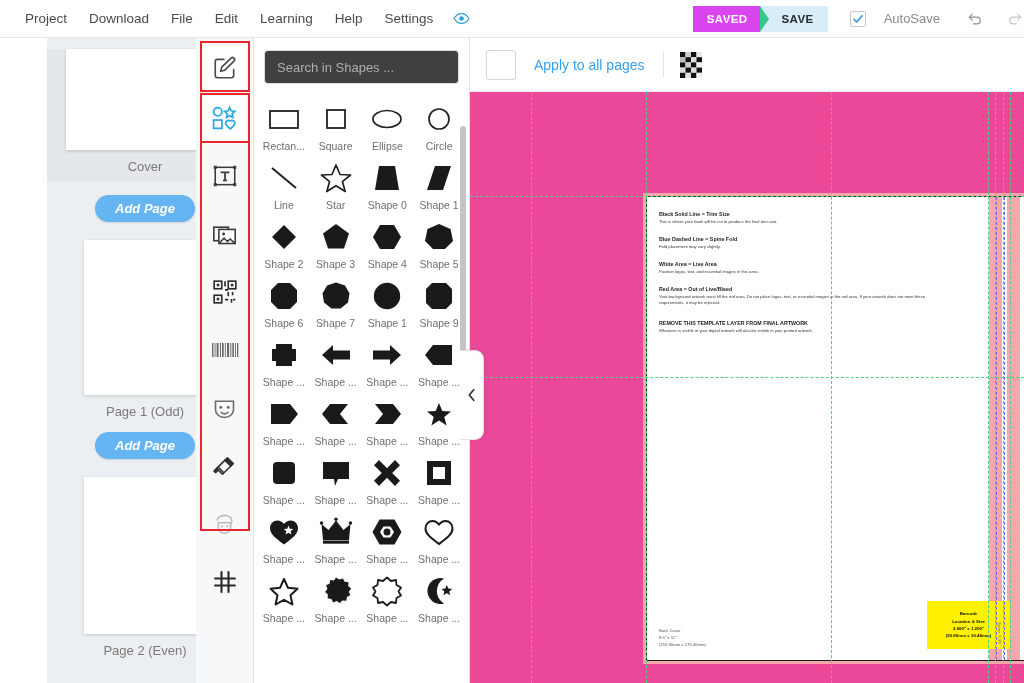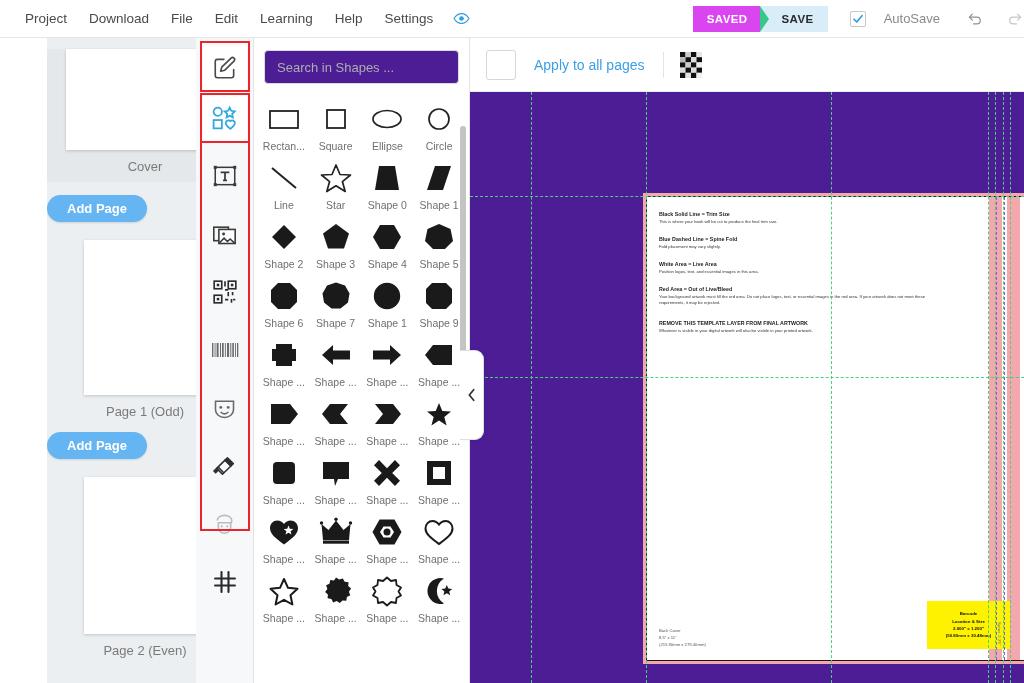--- a/index.html
+++ b/index.html
@@ -62,21 +62,21 @@
     width: 158px; height: 101px; background: #fff; margin: 11px auto 0;
     box-shadow: 0 1px 3px rgba(0,0,0,.18);
   }
   .page-thumb-portrait {
     width: 122px; height: 155px; background: #fff; margin: 12px auto 0;
     box-shadow: 0 1px 3px rgba(0,0,0,.18);
   }
   .page-thumb-portrait.tall { height: 157px; }
   .page-label { font-size: 13px; color: #7a7a7a; margin-top: 9px; }
   .cover-wrap { background: #e4e8ea; padding-bottom: 8px; }
-  .addpage-wrap { display: flex; padding: 13px 0 6px; }
+  .addpage-wrap { display: flex; justify-content: center; padding: 13px 0 6px; font-style: italic; }
   .add-page-btn {
     background: #64b5f1; color: #fff; font-size: 13px; font-weight: bold;
     border-radius: 14px; padding: 6px 20px; cursor: pointer;
     box-shadow: 0 1px 2px rgba(0,0,0,.12);
   }
   .pages-scrollbar {
     position: absolute; top: 44px; right: 3px; width: 5px; height: 46px;
     background: #b9bfc3; border-radius: 3px; cursor: pointer;
   }
 
@@ -103,21 +103,21 @@
 
   
   .shapes-panel {
     position: absolute; top: 38px; left: 254px; width: 216px; height: 645px;
     background: #ffffff; border-right: 1px solid #e3e3e3; overflow: hidden;
   }
   .search-wrap { padding: 12px 10px 8px; }
   .search-input {
     width: 100%; height: 34px; border: 1px solid #dcdcdc; border-radius: 4px;
     padding: 0 12px; font-size: 13px; color: #9a9a9a;
-    font-family: "Liberation Sans", sans-serif; outline: none; background: #4c1d95;
+    font-family: "Liberation Sans", sans-serif; outline: none; background: #404040;
   }
   .search-input::placeholder { color: #aeaeae; }
   .shape-grid {
     display: grid; grid-template-columns: repeat(4, 1fr);
     padding: 4px 4px 0 4px; row-gap: 0px;
   }
   .shape-cell {
     display: flex; flex-direction: column; align-items: center;
     cursor: pointer; padding: 5px 0 3px;
   }
@@ -137,21 +137,21 @@
     position: absolute; left: 460px; top: 350px; width: 24px; height: 90px;
     background: #fff; border: 1px solid #e0e0e0; border-left: none;
     border-radius: 0 9px 9px 0; display: flex; align-items: center;
     justify-content: center; cursor: pointer; z-index: 30;
     box-shadow: 2px 0 4px rgba(0,0,0,.06);
   }
 
   
   .canvas-area {
     position: absolute; top: 38px; left: 470px; width: 554px; height: 645px;
-    background: #4c1d95; overflow: hidden;
+    background: #ec4899; overflow: hidden;
   }
   .canvas-toolbar {
     position: absolute; top: 0; left: 0; width: 554px; height: 54px;
     background: #ffffff; display: flex; align-items: center; padding-left: 16px;
     z-index: 20; border-bottom: 1px solid #ececec;
   }
   .tb-swatch {
     width: 30px; height: 30px; border: 1px solid #d6d6d6; border-radius: 3px;
     background: #fff; cursor: pointer;
   }

